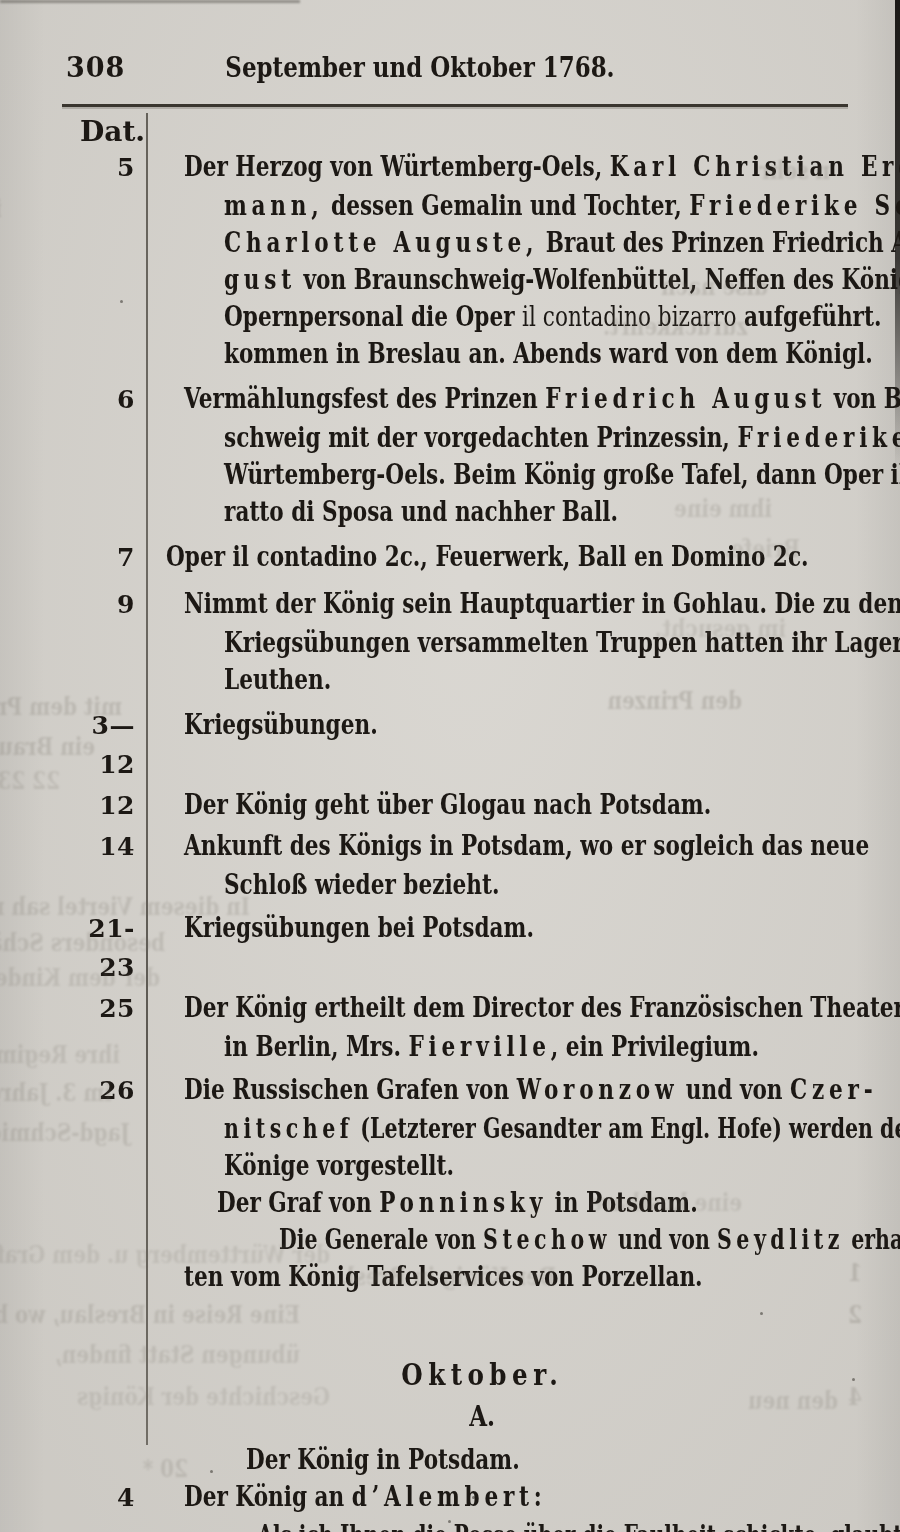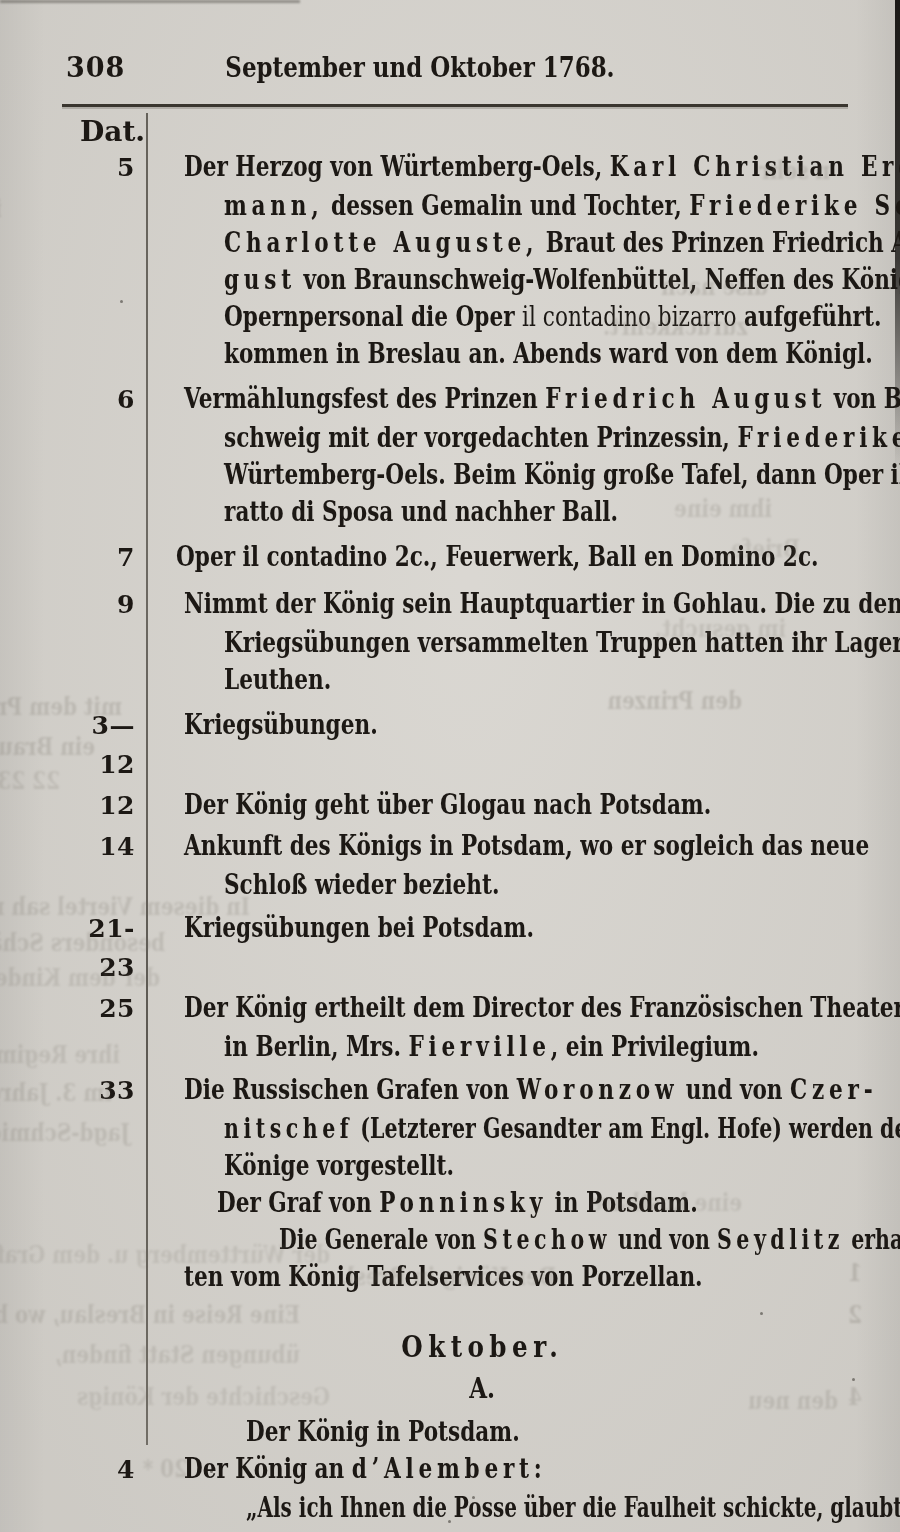--- a/index.html
+++ b/index.html
@@ -90,21 +90,21 @@
       <div class="row">
         <span class="dcell"></span>
         <span class="tcell" style="padding-left: 78px;"><span class="nline"><span class="fr">Würtemberg-Oels.  Beim König große Tafel, dann Oper </span><span class="ro bd">il</span></span></span>
       </div>
       <div class="row">
         <span class="dcell"></span>
         <span class="tcell" style="padding-left: 78px;"><span class="nline"><span class="ro bd">ratto di Sposa</span><span class="fr"> und nachher Ball.</span></span></span>
       </div>
       <div class="row" style="margin-top: 8px;">
         <span class="dcell">7</span>
-        <span class="tcell" style="padding-left: 30px;"><span class="nline"><span class="fr">Oper </span><span class="ro bd">il contadino</span><span class="fr"> 2c., Feuerwerk, Ball </span><span class="ro bd">en Domino</span><span class="fr"> 2c.</span></span></span>
+        <span class="tcell" style="padding-left: 20px;"><span class="nline"><span class="fr">Oper </span><span class="ro bd">il contadino</span><span class="fr"> 2c., Feuerwerk, Ball </span><span class="ro bd">en Domino</span><span class="fr"> 2c.</span></span></span>
       </div>
       <div class="row" style="margin-top: 8px;">
         <span class="dcell">9</span>
         <span class="tcell" style="padding-left: 38px;"><span class="nline"><span class="fr">Nimmt der König sein Hauptquartier in Gohlau.  Die zu den</span></span></span>
       </div>
       <div class="row">
         <span class="dcell"></span>
         <span class="tcell" style="padding-left: 78px;"><span class="nline"><span class="fr">Kriegsübungen versammelten Truppen hatten ihr Lager bei</span></span></span>
       </div>
       <div class="row">
@@ -133,21 +133,21 @@
       </div>
       <div class="row" style="margin-top: 2px;">
         <span class="dcell">25</span>
         <span class="tcell" style="padding-left: 38px;"><span class="nline"><span class="fr">Der König ertheilt dem Director des Französischen Theaters</span></span></span>
       </div>
       <div class="row">
         <span class="dcell"></span>
         <span class="tcell" style="padding-left: 78px;"><span class="nline"><span class="fr">in Berlin, Mrs. </span><span class="fr sp">Fierville</span><span class="fr">, ein Privilegium.</span></span></span>
       </div>
       <div class="row" style="margin-top: 6px;">
-        <span class="dcell">33</span>
+        <span class="dcell">26</span>
         <span class="tcell" style="padding-left: 38px;"><span class="nline"><span class="fr">Die Russischen Grafen von </span><span class="fr sp">Woronzow</span><span class="fr"> und von </span><span class="fr sp">Czer-</span></span></span>
       </div>
       <div class="row">
         <span class="dcell"></span>
         <span class="tcell" style="padding-left: 78px;"><span class="nline" style="transform: scaleX(0.76);"><span class="fr sp">nitschef</span><span class="fr"> (Letzterer Gesandter am Engl. Hofe) werden dem</span></span></span>
       </div>
       <div class="row">
         <span class="dcell"></span>
         <span class="tcell" style="padding-left: 78px;"><span class="nline"><span class="fr">Könige vorgestellt.</span></span></span>
       </div>
@@ -158,21 +158,21 @@
       <div class="row">
         <span class="dcell"></span>
         <span class="tcell" style="padding-left: 133px;"><span class="nline" style="transform: scaleX(0.76);"><span class="fr">Die Generale von </span><span class="fr sp">Stechow</span><span class="fr"> und von </span><span class="fr sp">Seydlitz</span><span class="fr"> erhal-</span></span></span>
       </div>
       <div class="row">
         <span class="dcell"></span>
         <span class="tcell" style="padding-left: 38px;"><span class="nline"><span class="fr">ten vom König Tafelservices von Porzellan.</span></span></span>
       </div>
       <div class="row centerrow" style="margin-top: 34px;">
         <span class="dcell"></span>
-        <span class="tcell big" style="padding-left: 0px;"><span class="nline"><span class="fr sp">Oktober.</span></span></span>
+        <span class="tcell big" style="padding-left: 0px; margin-top: 28px;"><span class="nline"><span class="fr sp">Oktober.</span></span></span>
       </div>
       <div class="row centerrow" style="margin-top: 4px;">
         <span class="dcell"></span>
         <span class="tcell" style="padding-left: 0px;"><span class="nline"><span class="ro bd">A.</span></span></span>
       </div>
       <div class="row" style="margin-top: 6px;">
         <span class="dcell"></span>
         <span class="tcell" style="padding-left: 100px;"><span class="nline"><span class="fr">Der König in Potsdam.</span></span></span>
       </div>
       <div class="row">

